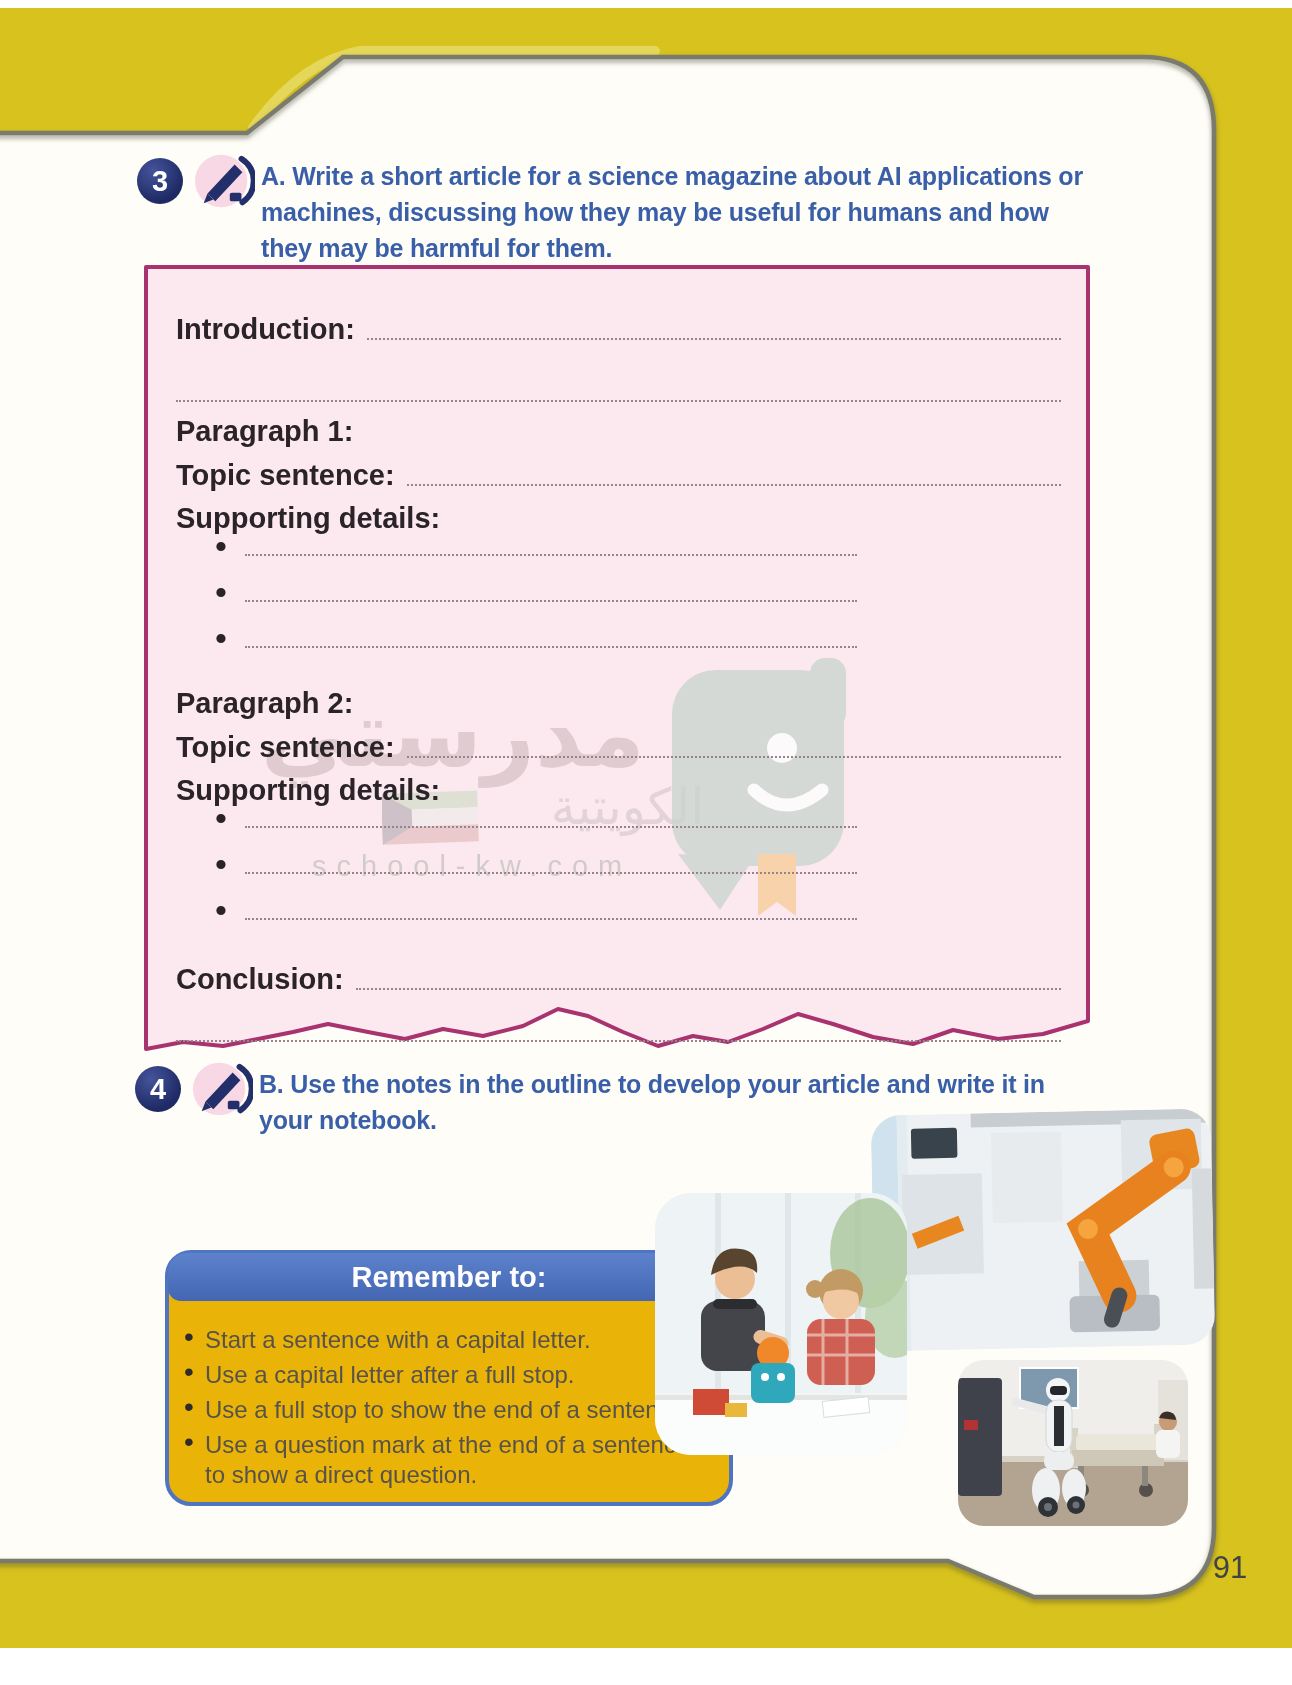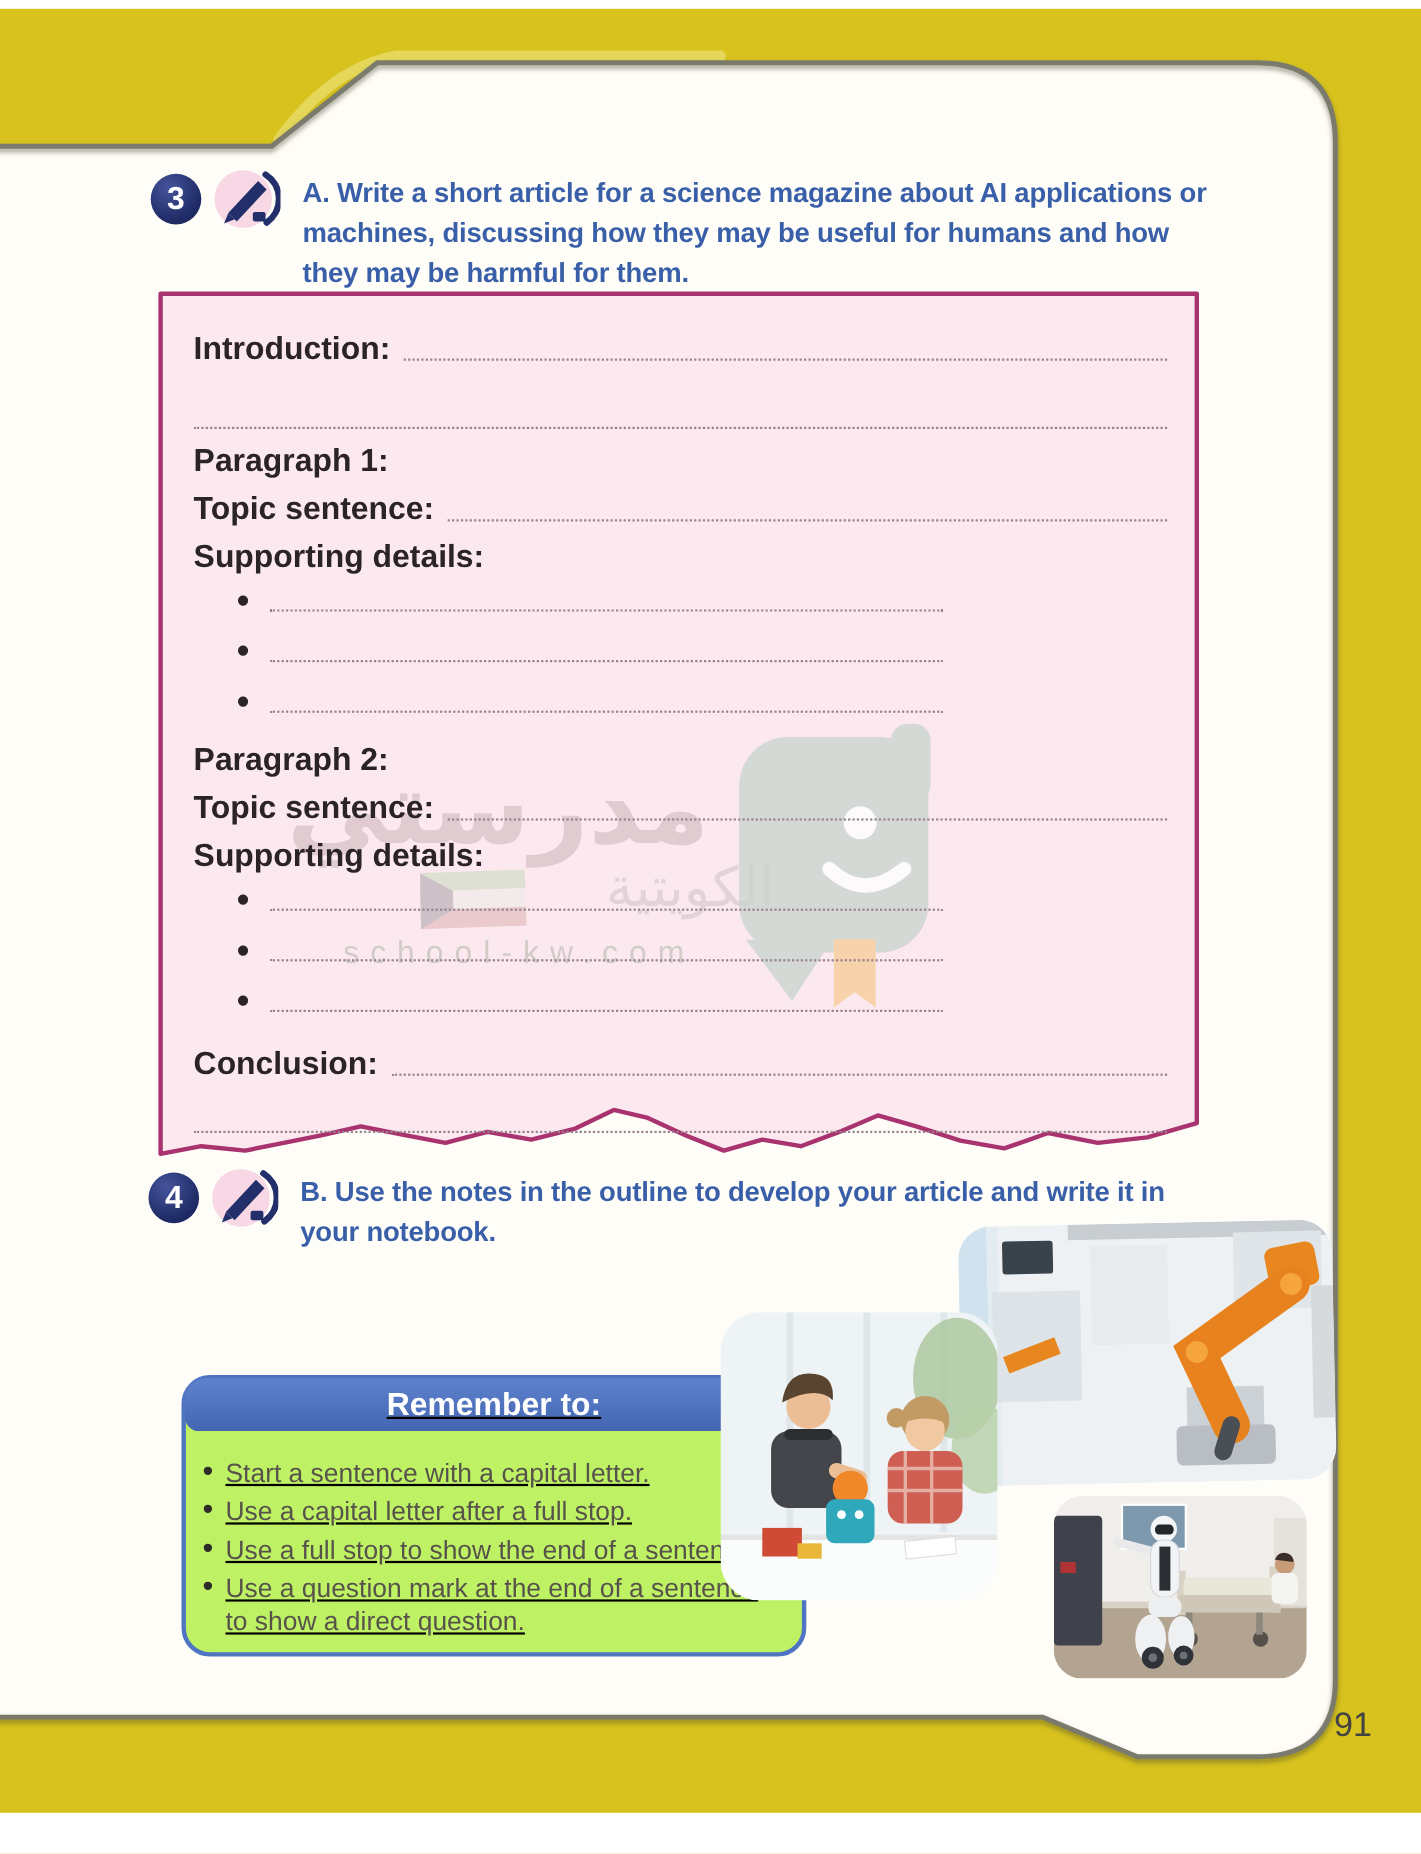--- a/index.html
+++ b/index.html
@@ -8,42 +8,42 @@
   .abs{position:absolute;}
   
   .yellow-bg{position:absolute;left:0;top:8px;width:1292px;height:1640px;background:#d7c21e;}
   .panel-svg{position:absolute;left:0;top:0;width:1292px;height:1685px;pointer-events:none;}
   
   .task{position:absolute;display:flex;align-items:flex-start;}
   .badge{width:46px;height:46px;border-radius:50%;flex:0 0 46px;
          background:radial-gradient(circle at 35% 28%,#45539b 0%,#1e2a64 70%);
          color:#fff;font-weight:bold;font-size:29px;display:flex;align-items:center;justify-content:center;}
   .wicon{width:62px;height:62px;margin-left:10px;margin-top:-8px;flex:0 0 62px;}
-  .task-text{margin-left:20px;width:830px;color:#3a5fa9;font-weight:bold;
+  .task-text{margin-left:6px;width:830px;color:#3a5fa9;font-weight:bold;
              font-size:25px;line-height:36px;letter-spacing:-0.2px;}
   
   .outline-wrap{position:absolute;left:143px;top:264px;width:948px;height:812px;}
   .outline-wrap svg{position:absolute;left:0;top:0;}
-  .row{position:absolute;left:33px;right:30px;display:flex;align-items:flex-end;height:38px;}
+  .row{position:absolute;left:33px;right:30px;display:flex;align-items:flex-end;height:38px;margin-top:12px;}
   .olabel{font-weight:bold;font-size:29px;color:#2a2327;white-space:nowrap;line-height:1;}
   .dotline{flex:1;border-bottom:2.5px dotted #97838d;margin:0 0 4px 12px;}
   .dotline.full{margin-left:0;}
   .brow{position:absolute;left:72px;display:flex;align-items:flex-end;height:30px;}
   .bdot{width:14px;}
   .bdot::before{content:"\2022";font-size:34px;color:#2a2327;line-height:.55;}
   .bline{width:612px;border-bottom:2.5px dotted #97838d;margin:0 0 6px 16px;}
   
   .wm{position:absolute;pointer-events:none;opacity:.85;}
   .wm-ar-main{left:295px;top:648px;width:350px;text-align:center;direction:rtl;
       font-family:"DejaVu Sans",sans-serif;font-weight:bold;font-size:92px;color:#dcc6cb;}
   .wm-ar-sub{left:520px;top:778px;width:215px;text-align:center;direction:rtl;
       font-family:"DejaVu Sans",sans-serif;font-size:50px;color:#ded0d3;}
   
-  .rem{position:absolute;left:165px;top:1250px;width:560px;background:#bef264;
-       border:4px solid #4f74c2;border-radius:26px;z-index:4;text-decoration:underline;}
+  .rem{position:absolute;left:165px;top:1250px;width:560px;background:#eab308;
+       border:4px solid #4f74c2;border-radius:26px;z-index:4;}
   .rem-header{background:linear-gradient(#5d82cc,#4466b2);border-radius:19px 19px 13px 13px;
        height:48px;display:flex;align-items:center;justify-content:center;margin:-1px -1px 0 -1px;}
   .rem-title{color:#fff;font-weight:bold;font-size:29px;}
   .rem-list{list-style:none;margin:24px 0 12px;padding:0 14px;}
   .rem-list li{position:relative;padding-left:22px;font-size:24px;line-height:30px;
        color:#57534b;margin-bottom:5px;}
   .rem-list li::before{content:"\2022";position:absolute;left:1px;top:-3px;color:#2f2b26;font-size:28px;}
   
   .photo{position:absolute;border-radius:30px;overflow:hidden;z-index:5;}
   .photo svg{display:block;}

